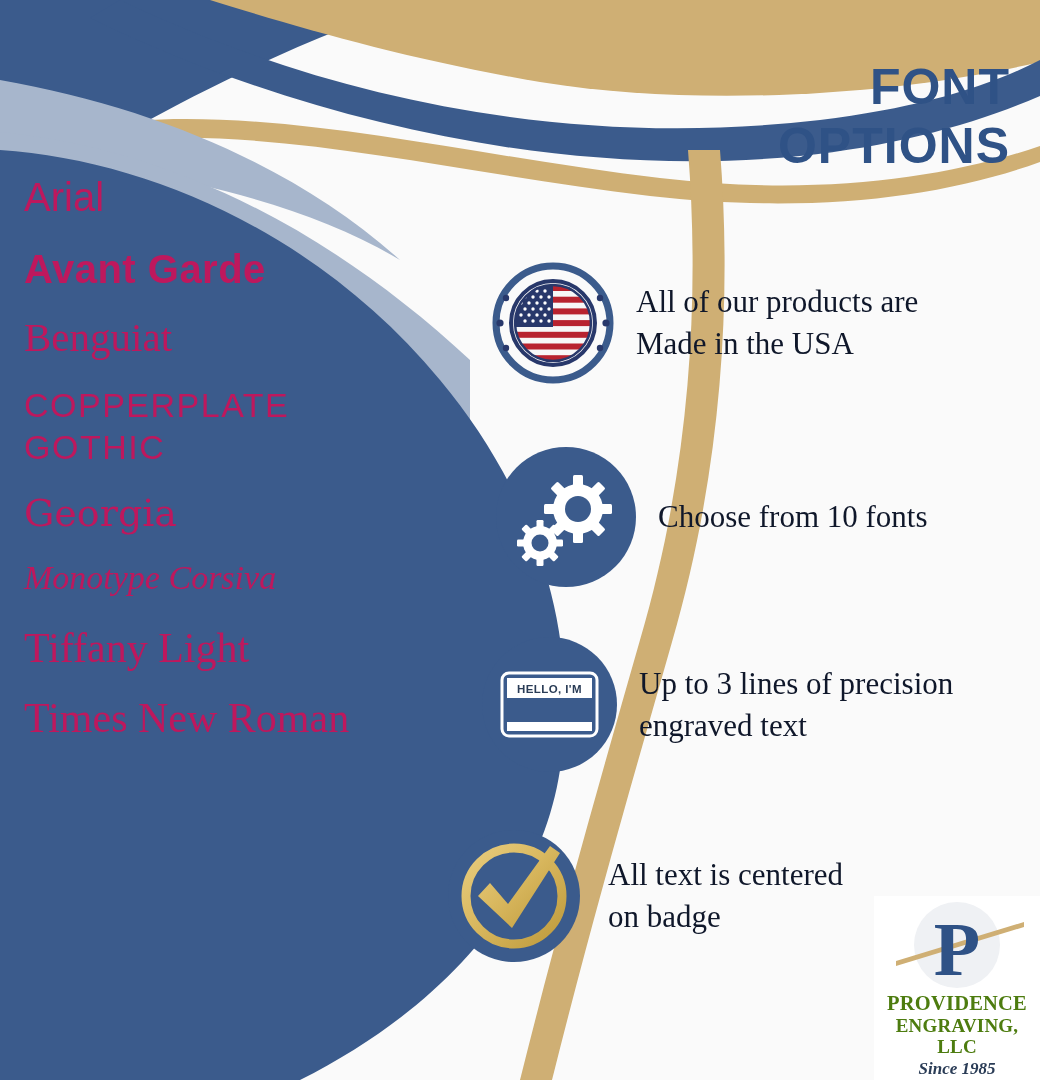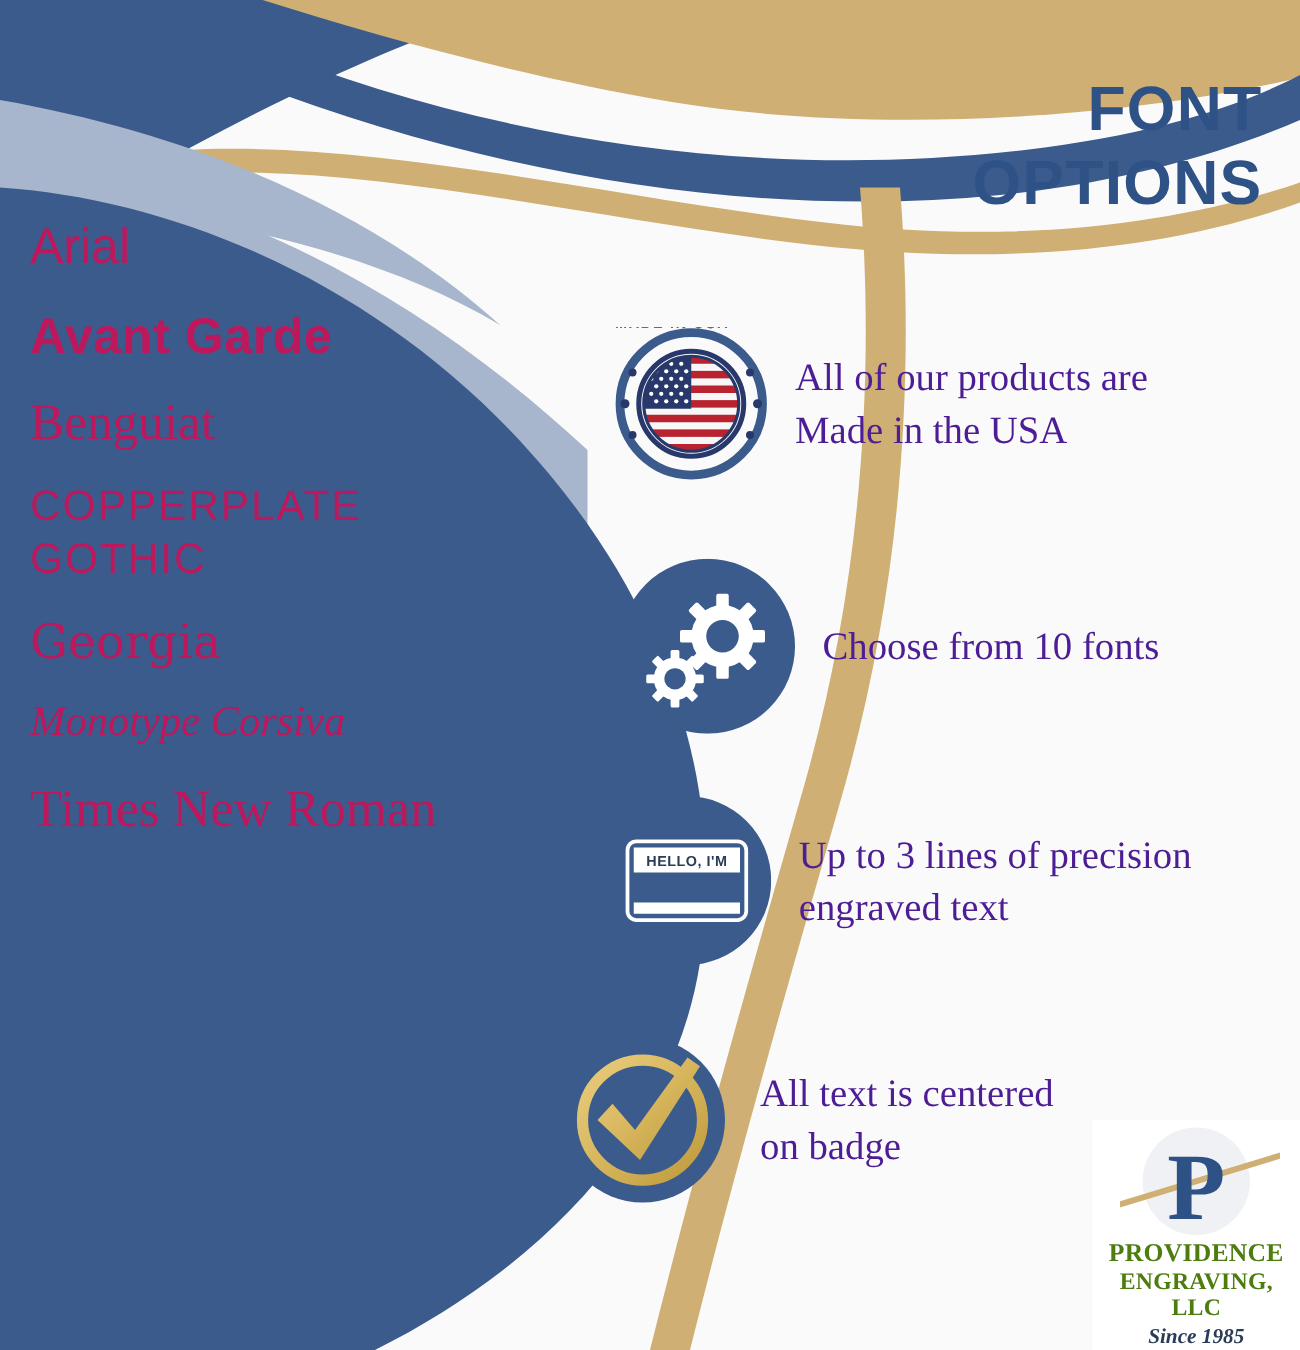--- a/index.html
+++ b/index.html
@@ -49,21 +49,21 @@
   .f-georgia    {margin-bottom:26px;}
   .f-helvetica  {margin-bottom:26px;}
   .f-corsiva    {margin-bottom:30px;}
   .f-tiffany    {margin-bottom:26px;}
   .f-times      {margin-bottom:26px;}
 
   
   .feature{position:absolute;display:flex;align-items:center;}
   .feature .ftext{
     font-family:"Liberation Serif", serif;
-    font-size:31px;color:#4c1d95;line-height:1.35;
+    font-size:31px;color:#0f172a;line-height:1.35;
     white-space:pre-line;
   }
   .ficon{flex:0 0 auto;}
 
   #feat-1{left:492px;top:262px;}
   #feat-1 .ftext{margin-left:22px;width:400px;}
   #feat-2{left:496px;top:447px;}
   #feat-2 .ftext{margin-left:22px;width:400px;}
   #feat-3{left:482px;top:637px;}
   #feat-3 .ftext{margin-left:22px;width:420px;}
@@ -133,20 +133,21 @@
   </div>
 
   <div class="fontlist">
     <span class="fontitem f-arial">Arial</span>
     <span class="fontitem f-avant">Avant Garde</span>
     <span class="fontitem f-benguiat">Benguiat</span>
     <span class="fontitem f-copperplate">Copperplate
 Gothic</span>
     <span class="fontitem f-georgia">Georgia</span>
     <span class="fontitem f-corsiva">Monotype Corsiva</span>
+    <span class="fontitem f-tiffany">Tiffany Light</span>
     <span class="fontitem f-times">Times New Roman</span>
   </div>
 
   <div class="feature" id="feat-1">
     <svg class="ficon" width="122" height="122" viewBox="0 0 122 122">
       <circle cx="61" cy="61" r="59" fill="#FAFAFA"></circle>
       <circle cx="61" cy="61" r="57" fill="none" stroke="#3B5B8C" stroke-width="7"></circle>
       <circle cx="61" cy="61" r="42" fill="none" stroke="#28386B" stroke-width="4"></circle>
 
       <g fill="#28386B">

